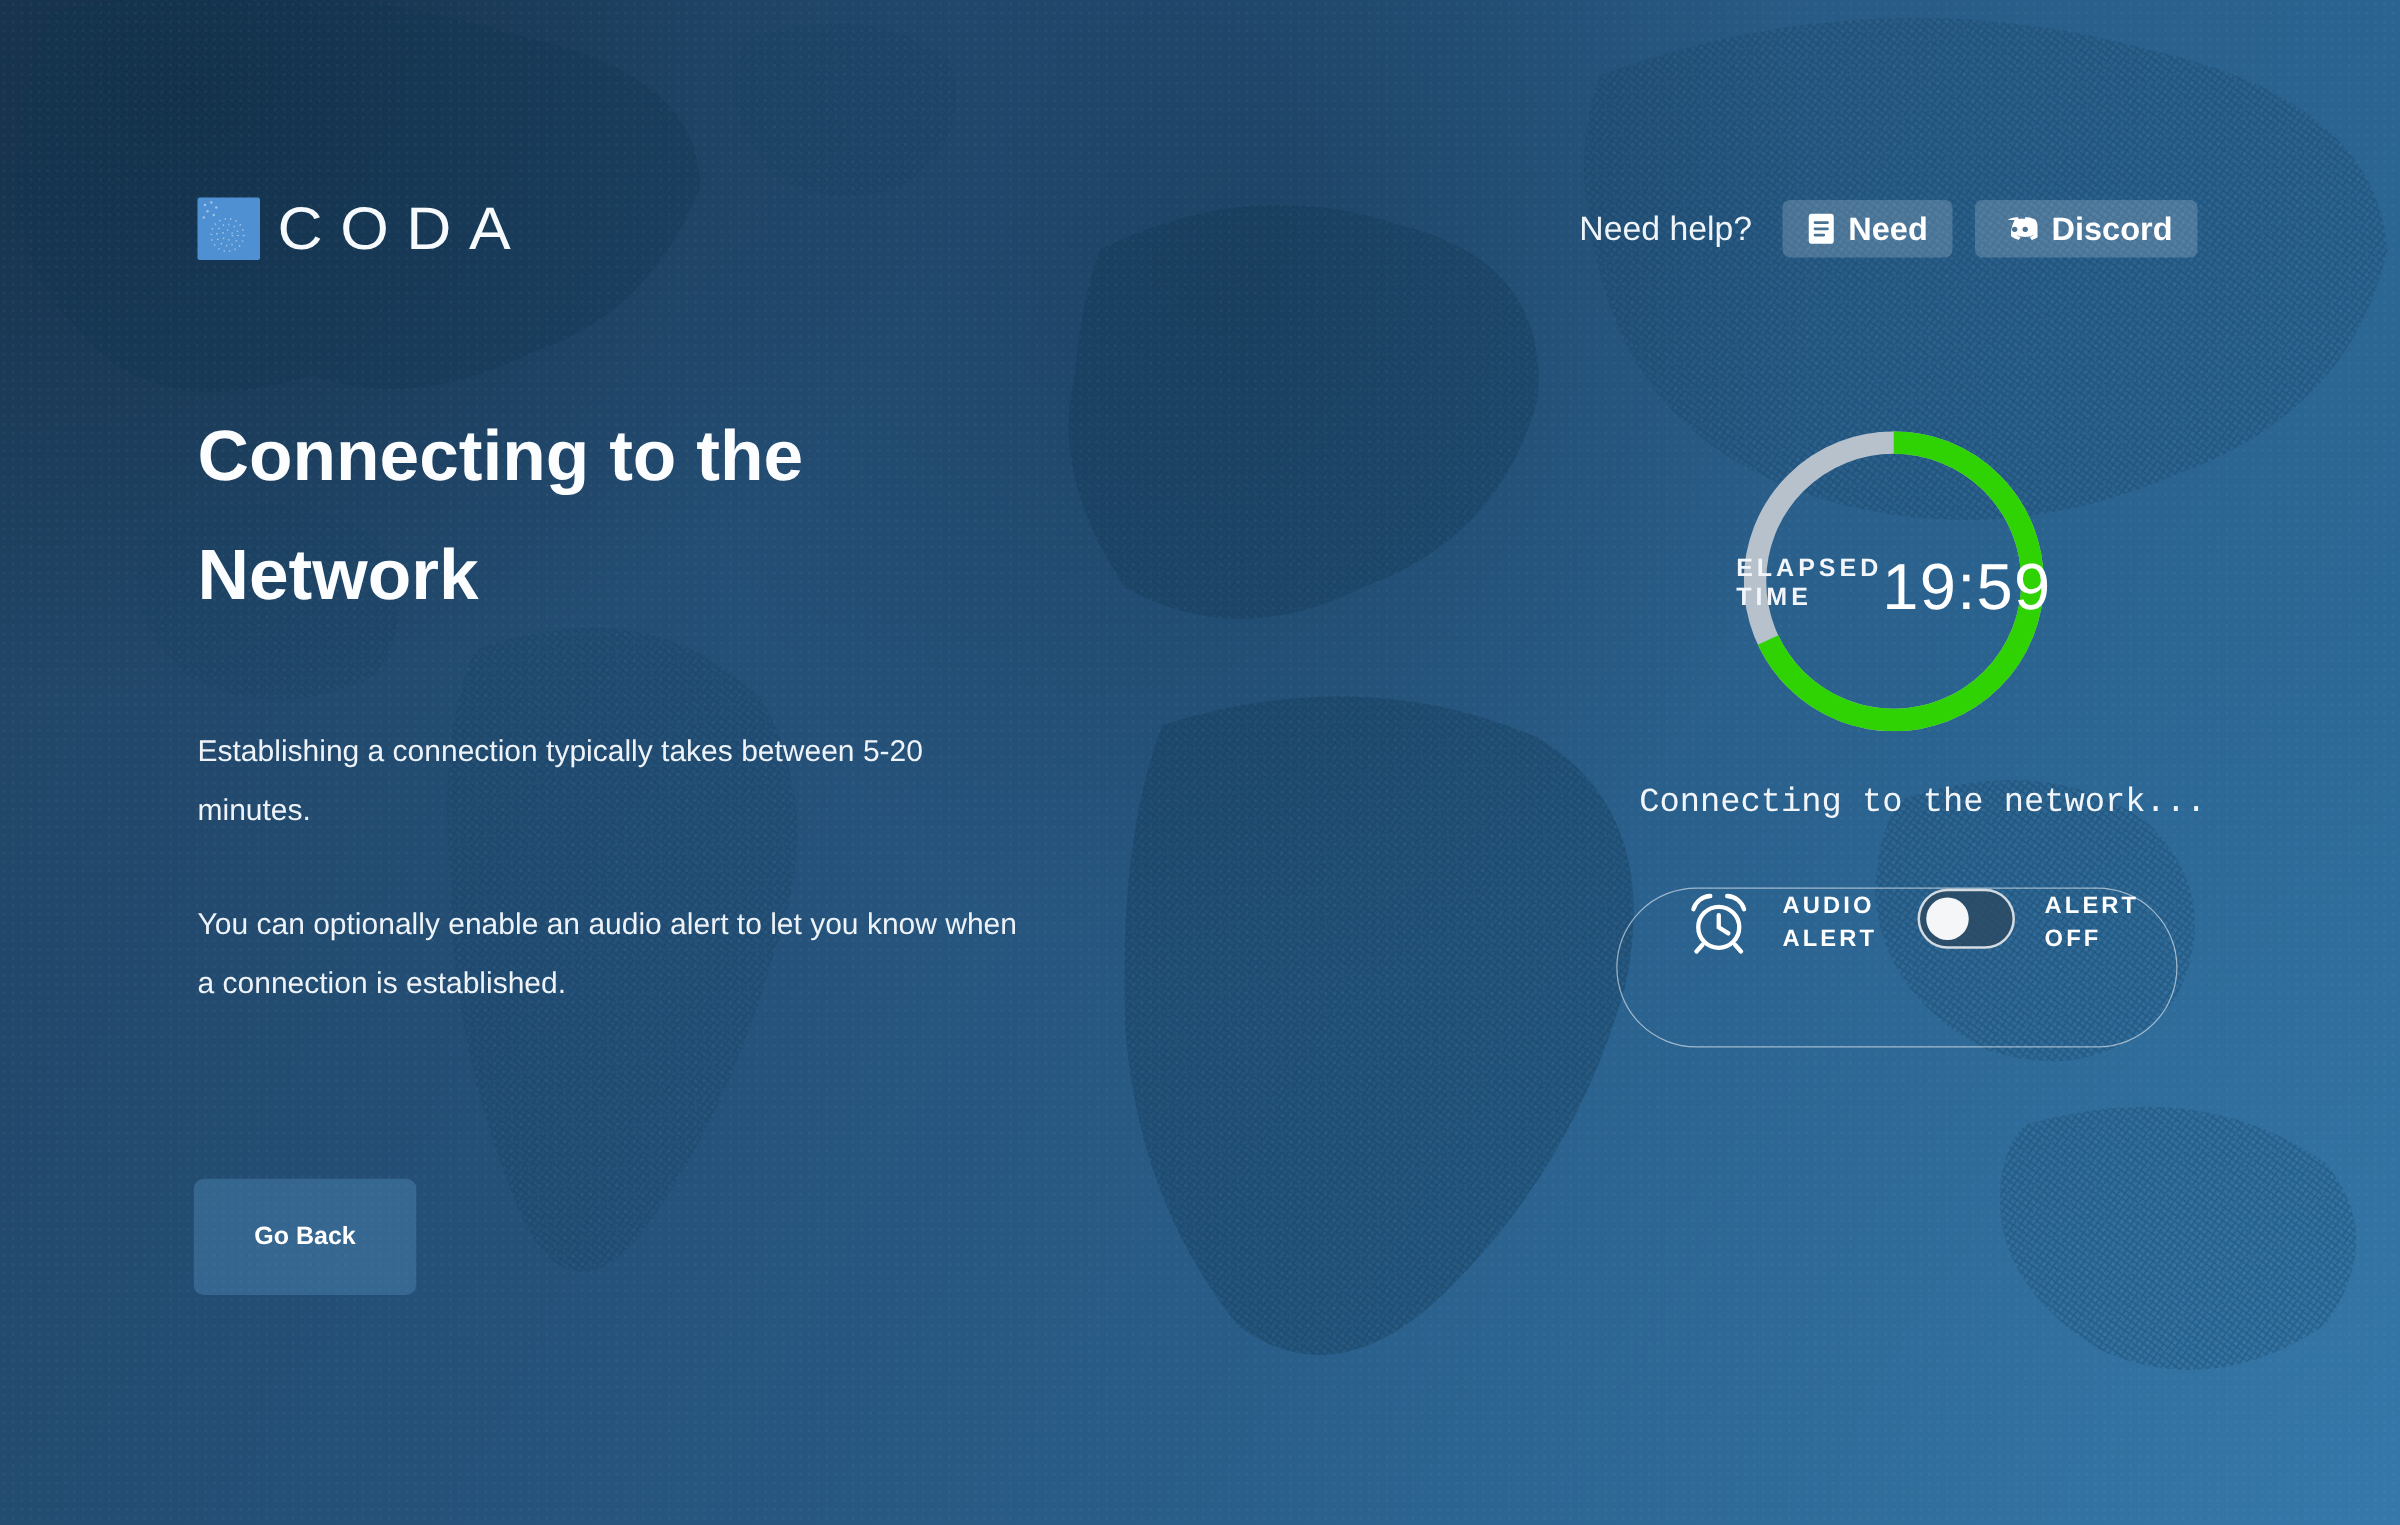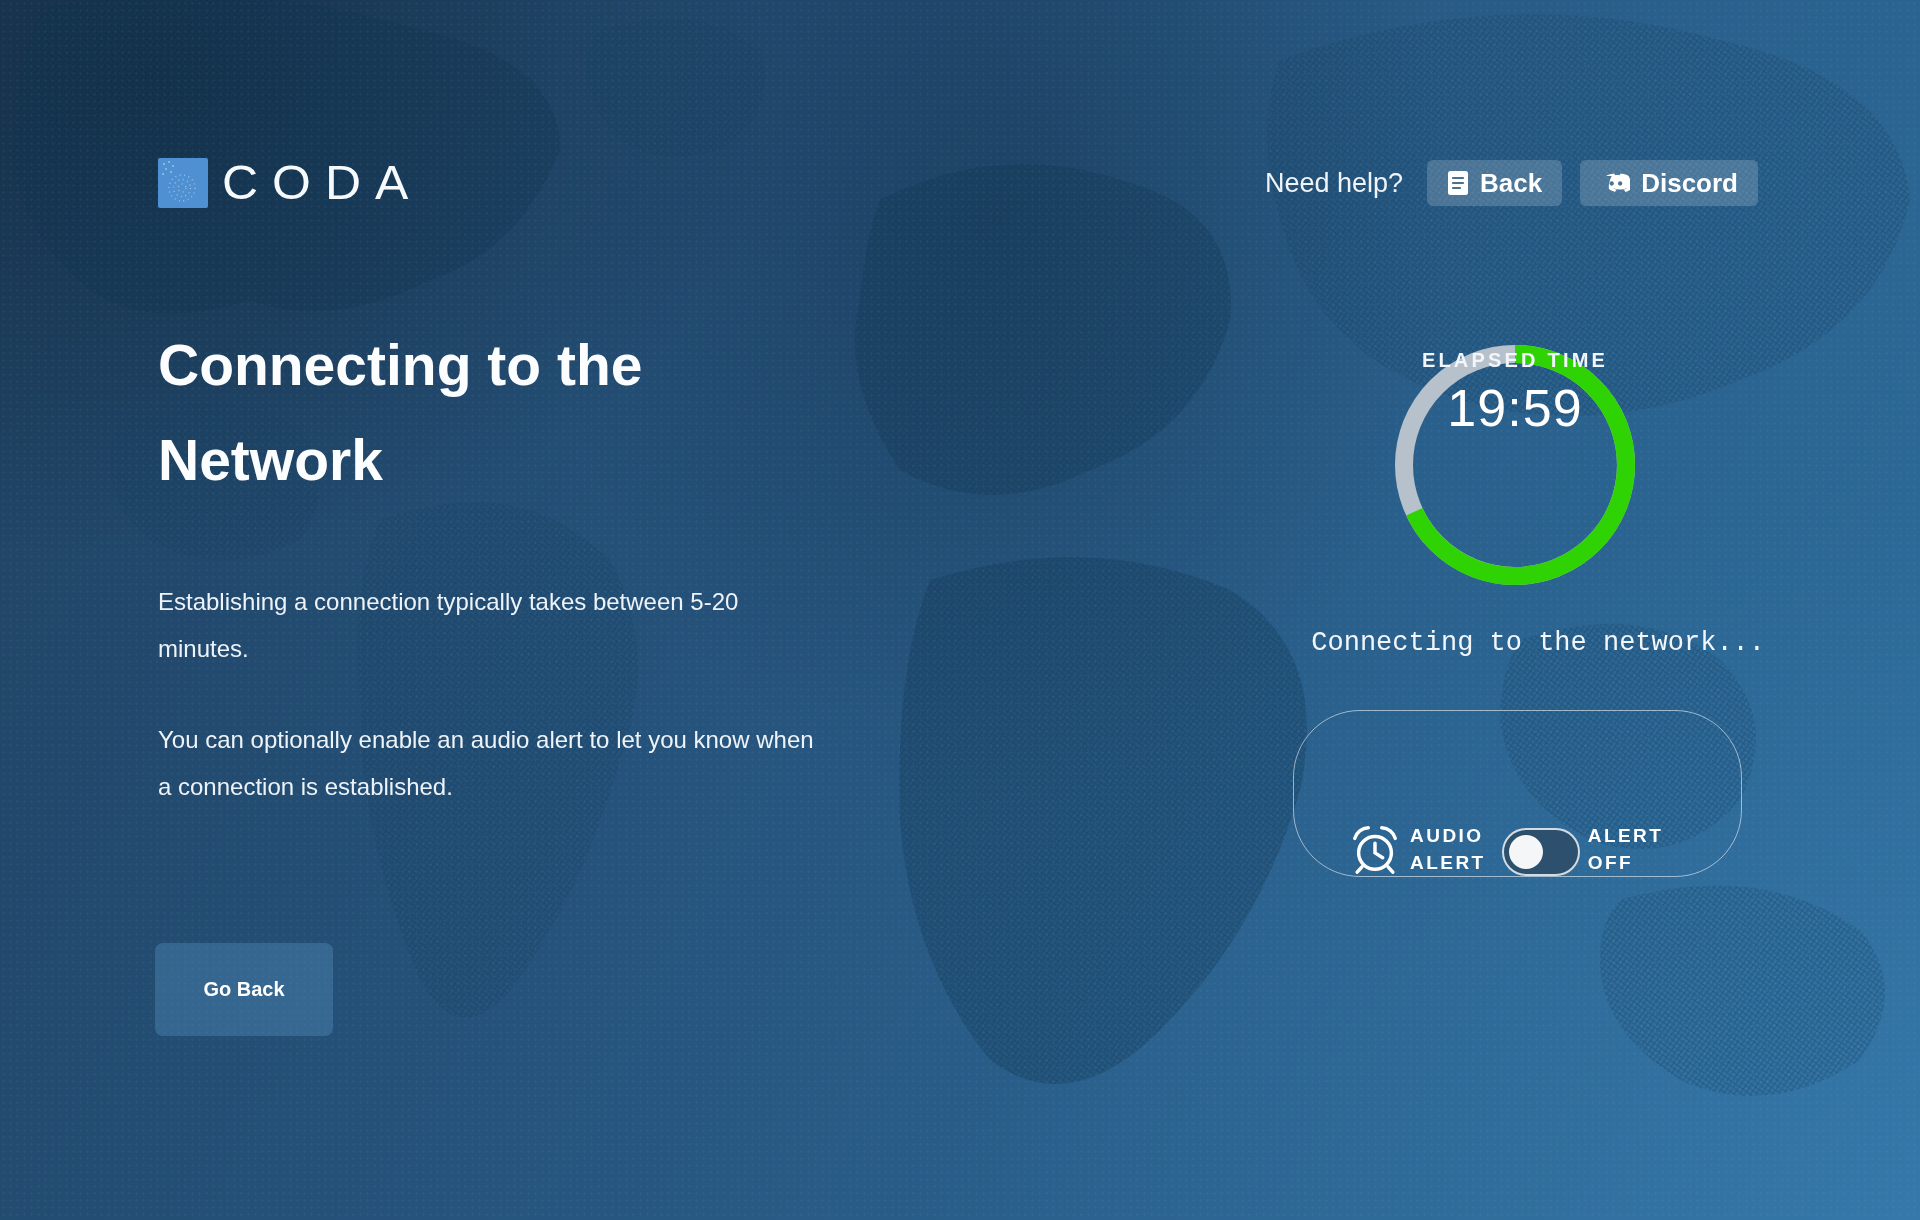--- a/index.html
+++ b/index.html
@@ -32,29 +32,29 @@
   .paragraphs p{margin:0;font-size:24px;line-height:47px;color:#edf3f8;}
   .paragraphs p + p{margin-top:44px;}
   .btn-row{position:absolute;left:155px;top:943px;display:flex;gap:24px;}
   .btn{border:none;border-radius:8px;height:93px;font-family:"Liberation Sans",sans-serif;
        font-size:20px;font-weight:bold;cursor:pointer;}
   .btn-goback{width:178px;background:rgba(92,154,202,.33);color:#ffffff;}
   .btn-continue{width:242px;background:#2d7cb3;color:#87a3b9;}
   
   .ring-wrap{position:absolute;left:1395px;top:345px;width:240px;height:240px;}
   .ring-wrap svg{position:absolute;inset:0;}
-  .ring-center{position:absolute;inset:0;display:flex;flex-direction:column;align-items:center;
-               justify-content:flex-start;padding-top:4px;}
+  .ring-center{position:absolute;inset:0;display:flex;flex-direction:row;align-items:center;
+               justify-content:center;padding-top:4px;}
   .elapsed-label{font-size:20px;font-weight:bold;letter-spacing:.16em;color:#f2f6fa;}
   .elapsed-time{font-size:52px;font-weight:400;letter-spacing:.02em;color:#ffffff;margin-top:6px;}
   .status-msg{position:absolute;left:1265px;top:628px;width:500px;text-align:right;
               font-size:27px;color:#f2f6fa;font-family:Liberation Mono, monospace;}
-  .alert-pill{position:absolute;left:1293px;top:710px;width:449px;height:167px;box-sizing:border-box;
+  .alert-pill{position:absolute;left:1293px;top:710px;width:449px;height:128px;box-sizing:border-box;
               border:1.5px solid rgba(255,255,255,.55);border-radius:67px;
-              display:flex;align-items:flex-end;padding-left:54px;gap:8px;}
+              display:flex;align-items:flex-start;padding-left:54px;gap:24px;}
   .pill-label{font-size:19px;font-weight:bold;letter-spacing:.13em;line-height:27px;color:#fff;}
   .toggle{position:relative;width:78px;height:48px;box-sizing:border-box;border-radius:24px;
           border:2px solid rgba(255,255,255,.8);background:rgba(44,72,95,.75);cursor:pointer;margin-left:8px;}
   .toggle .knob{position:absolute;top:5px;left:5px;width:34px;height:34px;border-radius:50%;
                 background:#f4f6f8;transition:left .2s;}
 </style>
 </head>
 <body>
 
 <div class="stage">
@@ -112,21 +112,21 @@
     <span class="help-label">Need help?</span>
     <div class="chip">
       <span style="display:flex;">
         <svg width="22" height="26" viewBox="0 0 22 26">
           <rect x="1" y="1" width="20" height="24" rx="2.5" fill="#ffffff"></rect>
           <g stroke="#49708f" stroke-width="2.2" stroke-linecap="round">
             <path d="M6 8h10M6 13h10M6 18h7"></path>
           </g>
         </svg>
       </span>
-      <span>Back</span>
+      <span>Need</span>
     </div>
     <div class="chip">
       <span style="display:flex;">
         <svg width="30" height="24" viewBox="0 0 64 48">
           <path fill="#ffffff" d="M13 9 C19 5.5 25 4.5 31 4.5 l1 3 c3 -.5 7 -.5 10 0 l1 -3 c6 0 12 1 18 4.5 c5 10 7 19 6 28 c-4 3 -9 5 -13 6 l-3 -5 c3 -1 5 -2 7 -3.5 c-10 4.5 -20 4.5 -30 0 c2 1.5 4 2.5 7 3.5 l-3 5 c-4 -1 -9 -3 -13 -6 c-1 -9 1 -18 6 -28 z"></path>
           <circle cx="25" cy="25" r="4.6" fill="#4b7290"></circle>
           <circle cx="43" cy="25" r="4.6" fill="#4b7290"></circle>
         </svg>
       </span>
       <span>Discord</span>

